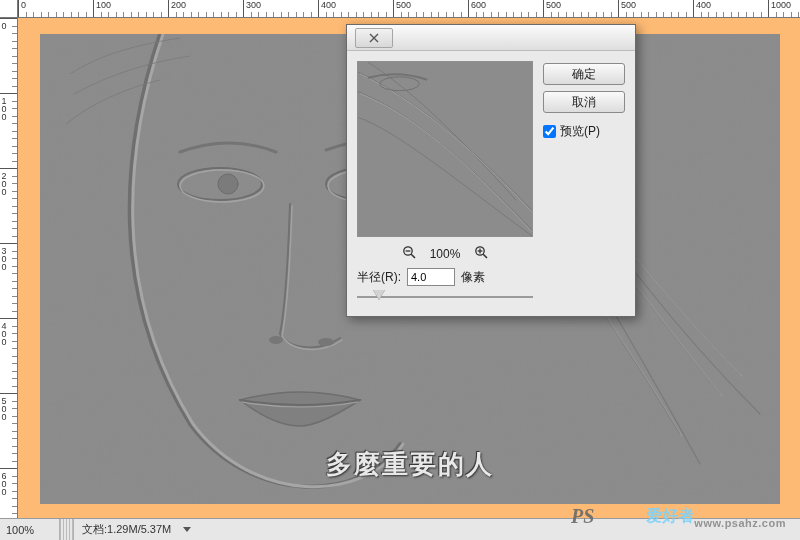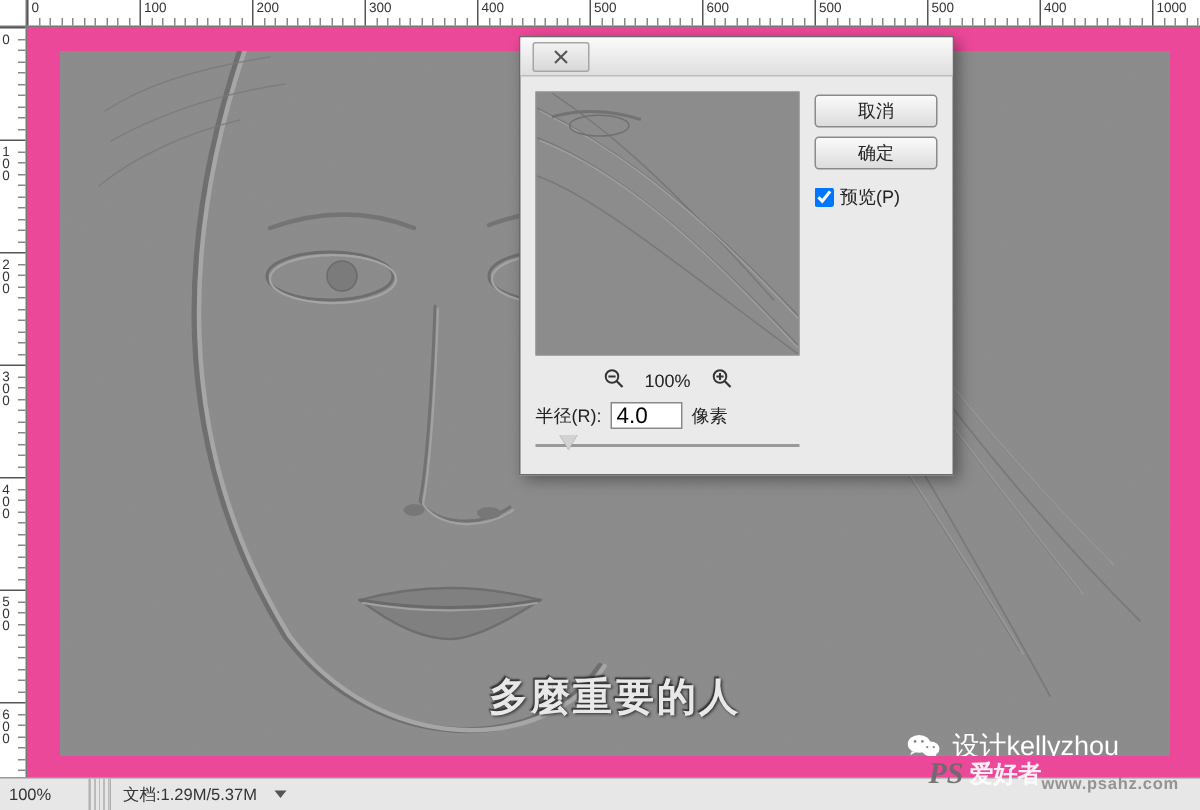--- a/index.html
+++ b/index.html
@@ -7,21 +7,21 @@
 
   
   .ruler-corner { position: absolute; top: 0; left: 0; width: 18px; height: 18px; background: #fff; border-right: 1px solid #777; border-bottom: 1px solid #777; z-index: 3; }
   .ruler-h { position: absolute; top: 0; left: 18px; right: 0; height: 18px; background: #fff; border-bottom: 1px solid #777; z-index: 2; overflow: hidden; }
   .ruler-v { position: absolute; top: 18px; left: 0; width: 18px; bottom: 22px; background: #fff; border-right: 1px solid #777; z-index: 2; overflow: hidden; }
   .ruler-h .tick-major { position: absolute; top: 0; height: 18px; border-left: 1px solid #555; font-size: 9px; padding-left: 2px; color: #333; }
   .ruler-h .tick-minor { position: absolute; top: 12px; height: 6px; border-left: 1px solid #888; }
   .ruler-v .tick-major { position: absolute; left: 0; width: 18px; border-top: 1px solid #555; font-size: 9px; color: #333; writing-mode: vertical-lr; text-orientation: upright; line-height: 8px; letter-spacing: -2px; padding-top: 2px;}
   .ruler-v .tick-minor { position: absolute; left: 12px; width: 6px; border-top: 1px solid #888; }
 
-  .canvas-area { position: absolute; top: 18px; left: 18px; right: 0; bottom: 22px; background: #ec4899; }
+  .canvas-area { position: absolute; top: 18px; left: 18px; right: 0; bottom: 22px; background: #fdba74; }
   .image-surface { position: absolute; top: 16px; left: 22px; right: 20px; bottom: 14px; background: #8a8a8a; overflow: hidden; }
   .image-surface svg { width:100%; height:100%; }
   .caption-text { position:absolute; bottom:22px; left:50%; transform:translateX(-50%); font-size:26px; font-weight:600; color:#e8e8e8; text-shadow:1px 1px 2px #333,-1px -1px 1px #333; letter-spacing:2px;}
   .credit { position:absolute; right:34px; bottom:-6px; color:#fff; font-size:18px; display:flex; align-items:center; gap:6px;}
   .wechat-icon { width:26px; height:26px; display:inline-block;}
 
   .statusbar { position:absolute; bottom:0; left:0; right:0; height:22px; background:#e7e7e7; border-top:1px solid #9a9a9a; display:flex; align-items:center; font-size:11px; color:#333;}
   .statusbar .zoom-field { width:60px; padding:0 6px; border-right:1px solid #b0b0b0; height:100%; display:flex; align-items:center; }
   .statusbar .grip { width:14px; height:100%; border-right:1px solid #b0b0b0; background:repeating-linear-gradient(90deg,#bbb 0 1px,transparent 1px 3px); }
   .statusbar .docinfo { padding:0 8px; }
@@ -32,21 +32,21 @@
   .dlg-title { height:26px; background:linear-gradient(#fbfbfb,#dedede); border-bottom:1px solid #bcbcbc; display:flex; align-items:center; padding:0 1px 0 8px; font-size:12px; color:#333;}
   .dlg-title .t { flex:1;}
   .dlg-close { width:38px; height:20px; border:1px solid #a5a5a5; background:linear-gradient(#f2f2f2,#d8d8d8); border-radius:2px; display:flex; align-items:center; justify-content:center; font-size:12px; color:#555; margin-right:2px;}
   .dlg-body { padding:10px; display:flex; gap:10px;}
   .preview-col { flex:0 0 176px; }
   .preview-box { width:176px; height:176px; background:#8b8b8b; border:1px solid #8f8f8f; box-shadow:inset 1px 1px 0 #777, inset -1px -1px 0 #777; display:flex; align-items:center; justify-content:center; overflow:hidden;}
   .preview-box svg{width:100%;height:100%;}
   .zoom-row { display:flex; align-items:center; justify-content:center; gap:14px; margin-top:8px; font-size:12px; color:#222;}
   .zoom-row .mag { font-size:13px;}
   .radius-row { display:flex; align-items:center; gap:6px; margin-top:6px; font-size:12px; color:#222;}
-  .radius-row input { width:48px; height:18px; font-size:15px; border:1px solid #888; background:#fff; padding:0 3px;}
+  .radius-row input { width:48px; height:18px; font-size:11px; border:1px solid #888; background:#fff; padding:0 3px;}
   .slider { position:relative; height:18px; margin-top:2px;}
   .slider-track { position:absolute; top:8px; left:0; right:0; height:2px; background:#9a9a9a;}
   .slider-thumb { position:absolute; top:2px; left:16px; width:0;height:0;border-left:6px solid transparent;border-right:6px solid transparent;border-top:10px solid #d2d2d2; filter:drop-shadow(0 0 0.5px #555);}
   .btn-col { flex:1; display:flex; flex-direction:column; gap:6px; align-items:stretch; padding-top:2px;}
   .btn { height:22px; border:1px solid #8a8a8a; border-radius:3px; background:linear-gradient(#fafafa,#dcdcdc); font-size:12px; display:flex; align-items:center; justify-content:center; color:#222;}
   .chk-row { display:flex; align-items:center; gap:4px; font-size:12px; margin-top:4px; color:#222;}
   .chk-row input { width:13px; height:13px;}
 
   .watermark { position:absolute; right:14px; bottom:12px; z-index:20; font-size:14px; color:#777; font-weight:600; opacity:.9; display:flex; align-items:center; gap:2px;}
   .watermark .ps { font-size:20px; font-style:italic; color:#6a6a6a; font-family:"Brush Script MT",cursive; margin-right:2px;}
@@ -286,39 +286,20 @@
         <path d="M252 172 C250 232 246 282 242 302 C252 318 282 320 302 306" stroke="#a2a2a2" stroke-width="1.5"></path>
         <ellipse cx="236" cy="306" rx="7" ry="4" fill="#777"></ellipse>
           <ellipse cx="286" cy="308" rx="8" ry="4" fill="#777"></ellipse>
 
         <path d="M200 366 Q260 350 320 366 Q280 392 260 392 Q234 392 200 366 Z" fill="#808080" stroke="#6e6e6e" stroke-width="1.5"></path>
         <path d="M200 366 Q260 376 320 366" stroke="#6a6a6a" stroke-width="2"></path>
         <path d="M202 368 Q260 378 318 368" stroke="#a2a2a2" stroke-width="1.2"></path>
       </g>
     </svg>
     <div class="caption-text">多麼重要的人</div>
-    <div class="credit">
-      <span class="wechat-icon">
-        <svg viewBox="0 0 48 48">
-            <g fill="#fff">
-              <ellipse cx="18" cy="22" rx="14" ry="11"></ellipse>
-              <ellipse cx="32" cy="28" rx="11" ry="9"></ellipse>
-            </g>
-            <g fill="#8a8a8a">
-              <circle cx="13" cy="19" r="1.7"></circle>
-              <circle cx="22" cy="19" r="1.7"></circle>
-              <circle cx="28" cy="26" r="1.4"></circle>
-              <circle cx="36" cy="26" r="1.4"></circle>
-            </g>
-            <path d="M9 31 L7 36 L14 32 Z" fill="#fff"></path>
-            <path d="M38 35 L41 39 L34 36 Z" fill="#fff"></path>
-          </svg>
-      </span>
-      <span><span>设计</span><span>kellyzhou</span></span>
-    </div>
   </div>
 </div>
 
 <div class="dialog">
   <div class="dlg-title">
     <span class="dlg-close">
       <svg width="10" height="10" viewBox="0 0 10 10">
           <path d="M1 1 L9 9 M9 1 L1 9" stroke="#555" stroke-width="1.4"></path>
         </svg>
     </span>
@@ -364,38 +345,38 @@
         <span>半径(R):</span>
         <input type="text" value="4.0" style="">
         <span>像素</span>
       </div>
       <div class="slider">
         <div class="slider-track"></div>
         <div class="slider-thumb"></div>
       </div>
     </div>
     <div class="btn-col">
+      <div class="btn">确定</div>
       <div class="btn">取消</div>
-      <div class="btn">确定</div>
       <label class="chk-row">
         <input type="checkbox" id="pvchk" checked="" style="">
         <span>预览(P)</span>
       </label>
     </div>
   </div>
 </div>
 
 <div class="statusbar">
   <div class="zoom-field">100%</div>
   <div class="grip"></div>
   <div class="docinfo">
     <span>文档:</span><span>1.29M/5.37M</span>
   </div>
   <span class="expand"></span>
 </div>
 
 <div class="watermark">
   <span class="ps">PS</span>
   <span style="position:relative;">
-    <span style="font-size:16px;color:#ffffff;">爱好者</span><br>
+    <span style="font-size:16px;color:#7dd3fc;margin-left:48px;">爱好者</span><br>
   </span>
   <span class="url">www.psahz.com</span>
 </div>
 
 </body></html>

